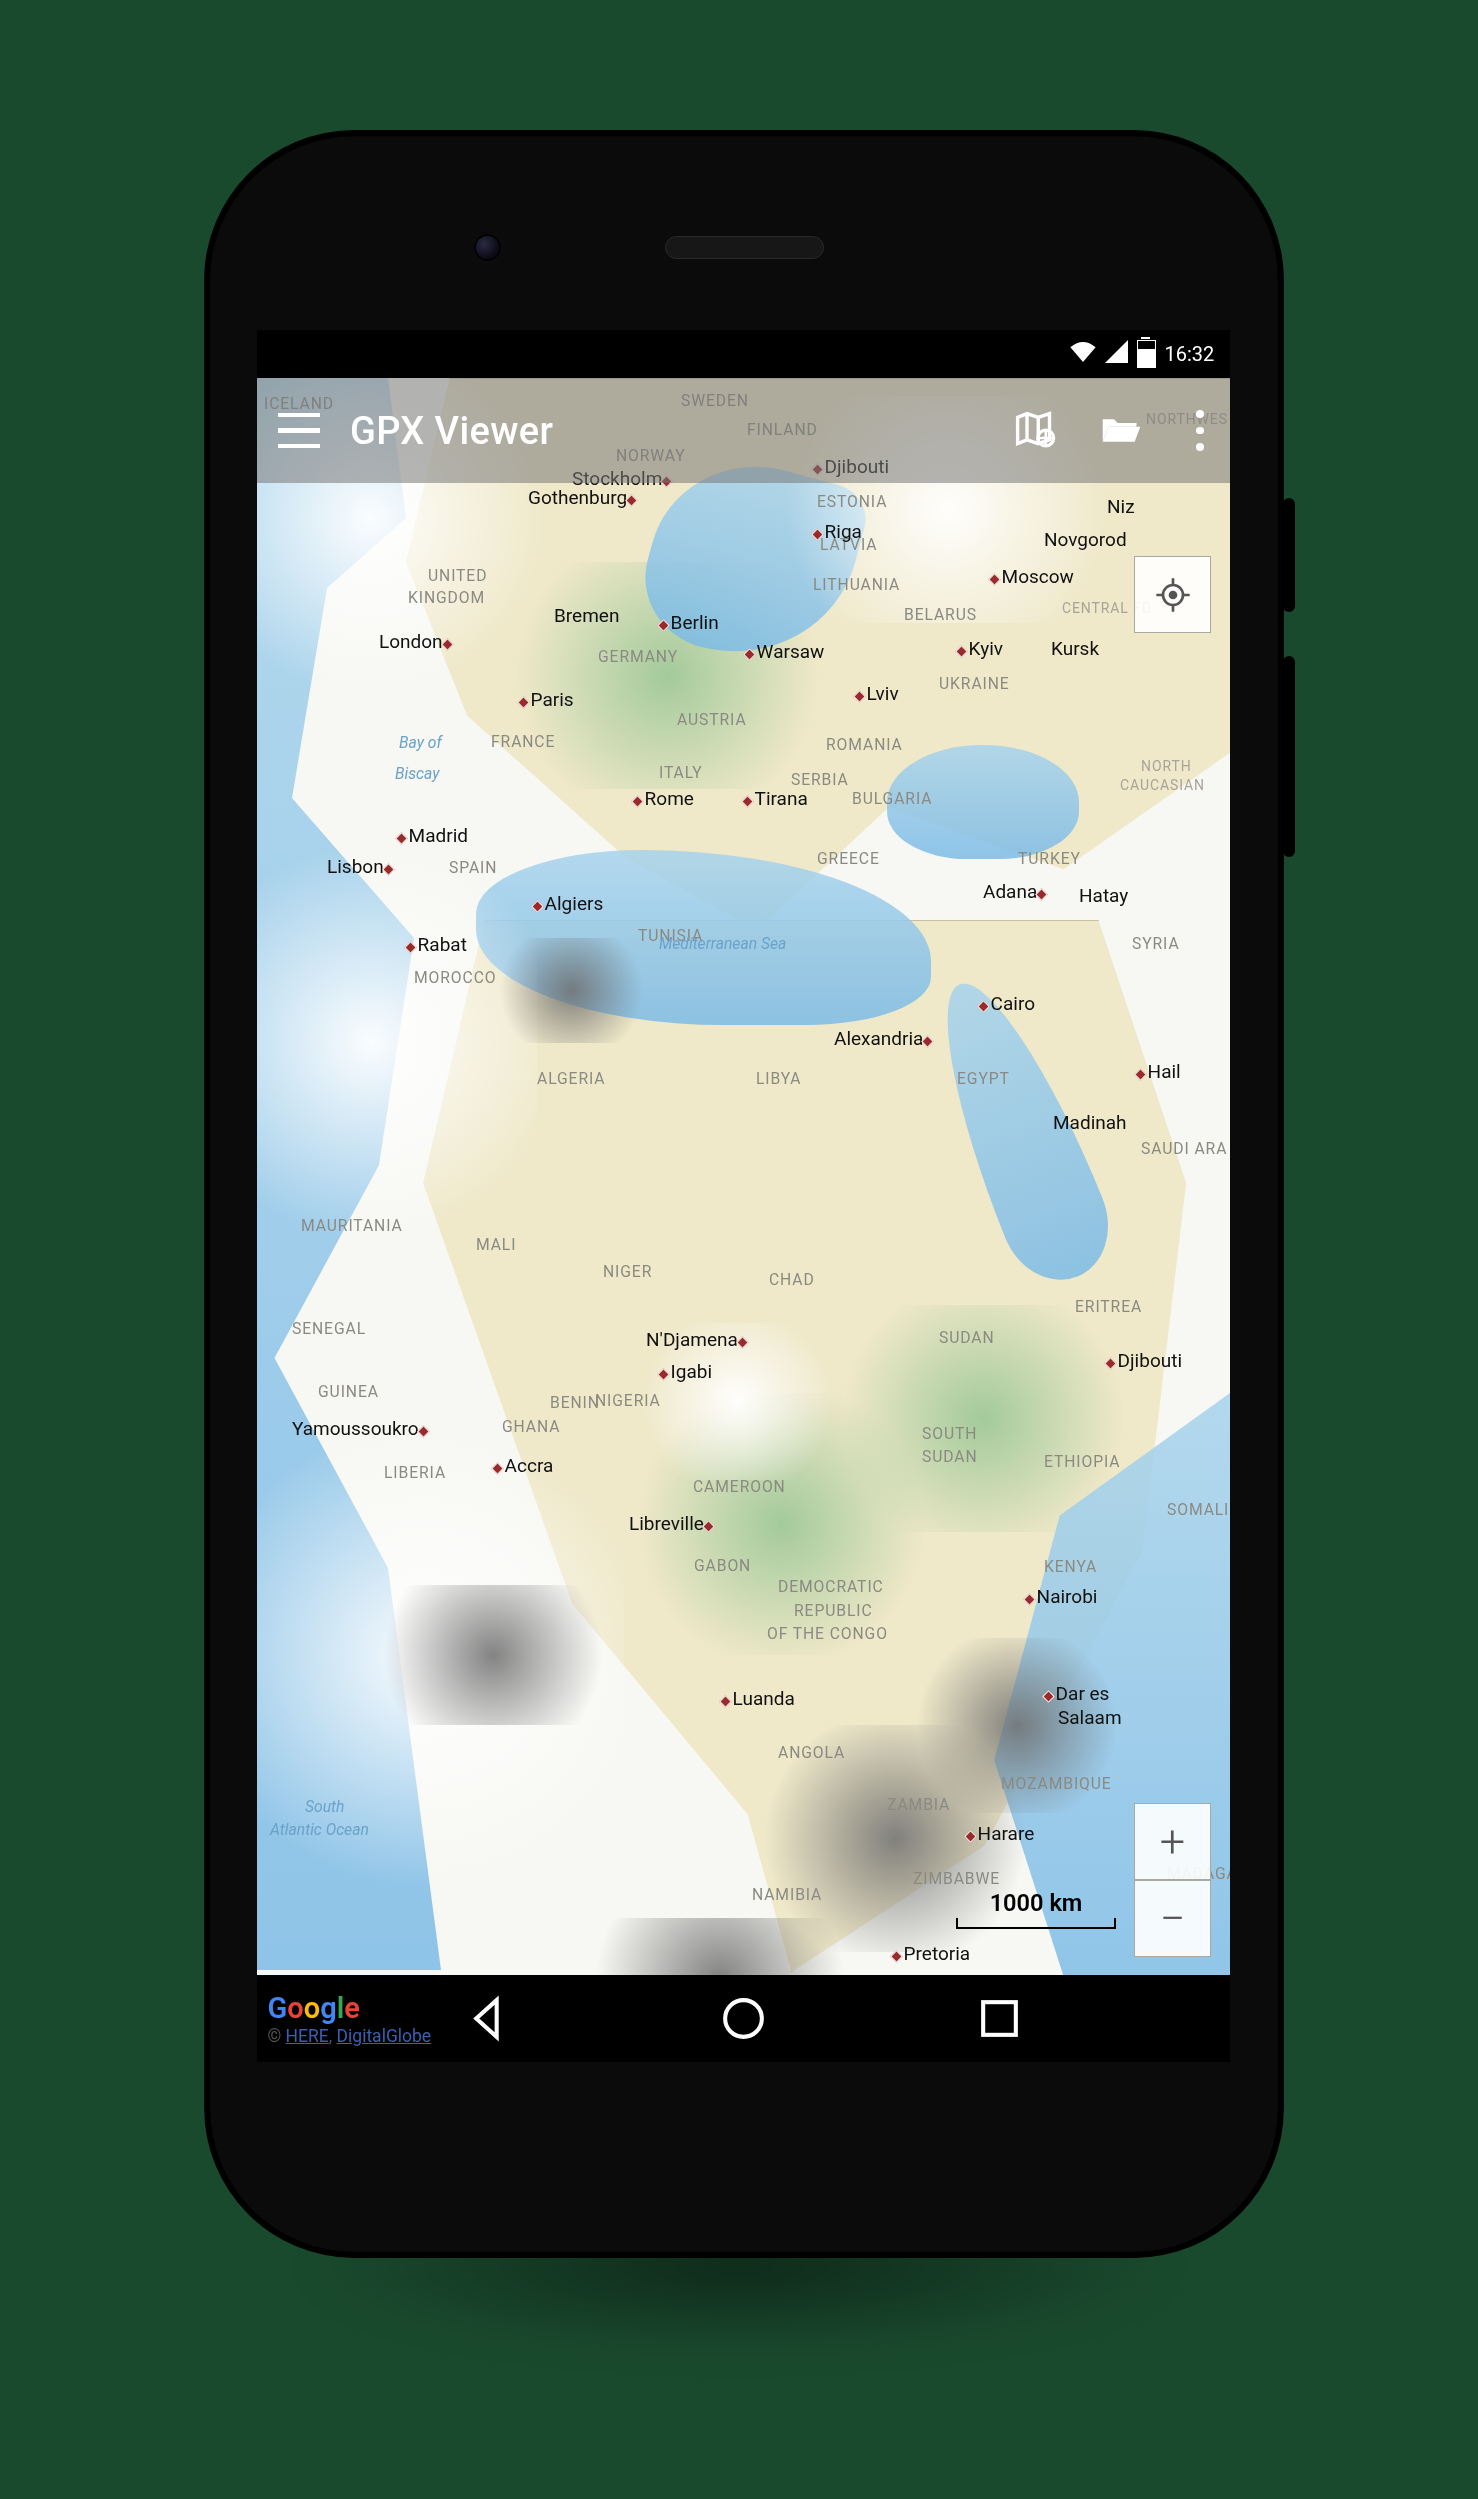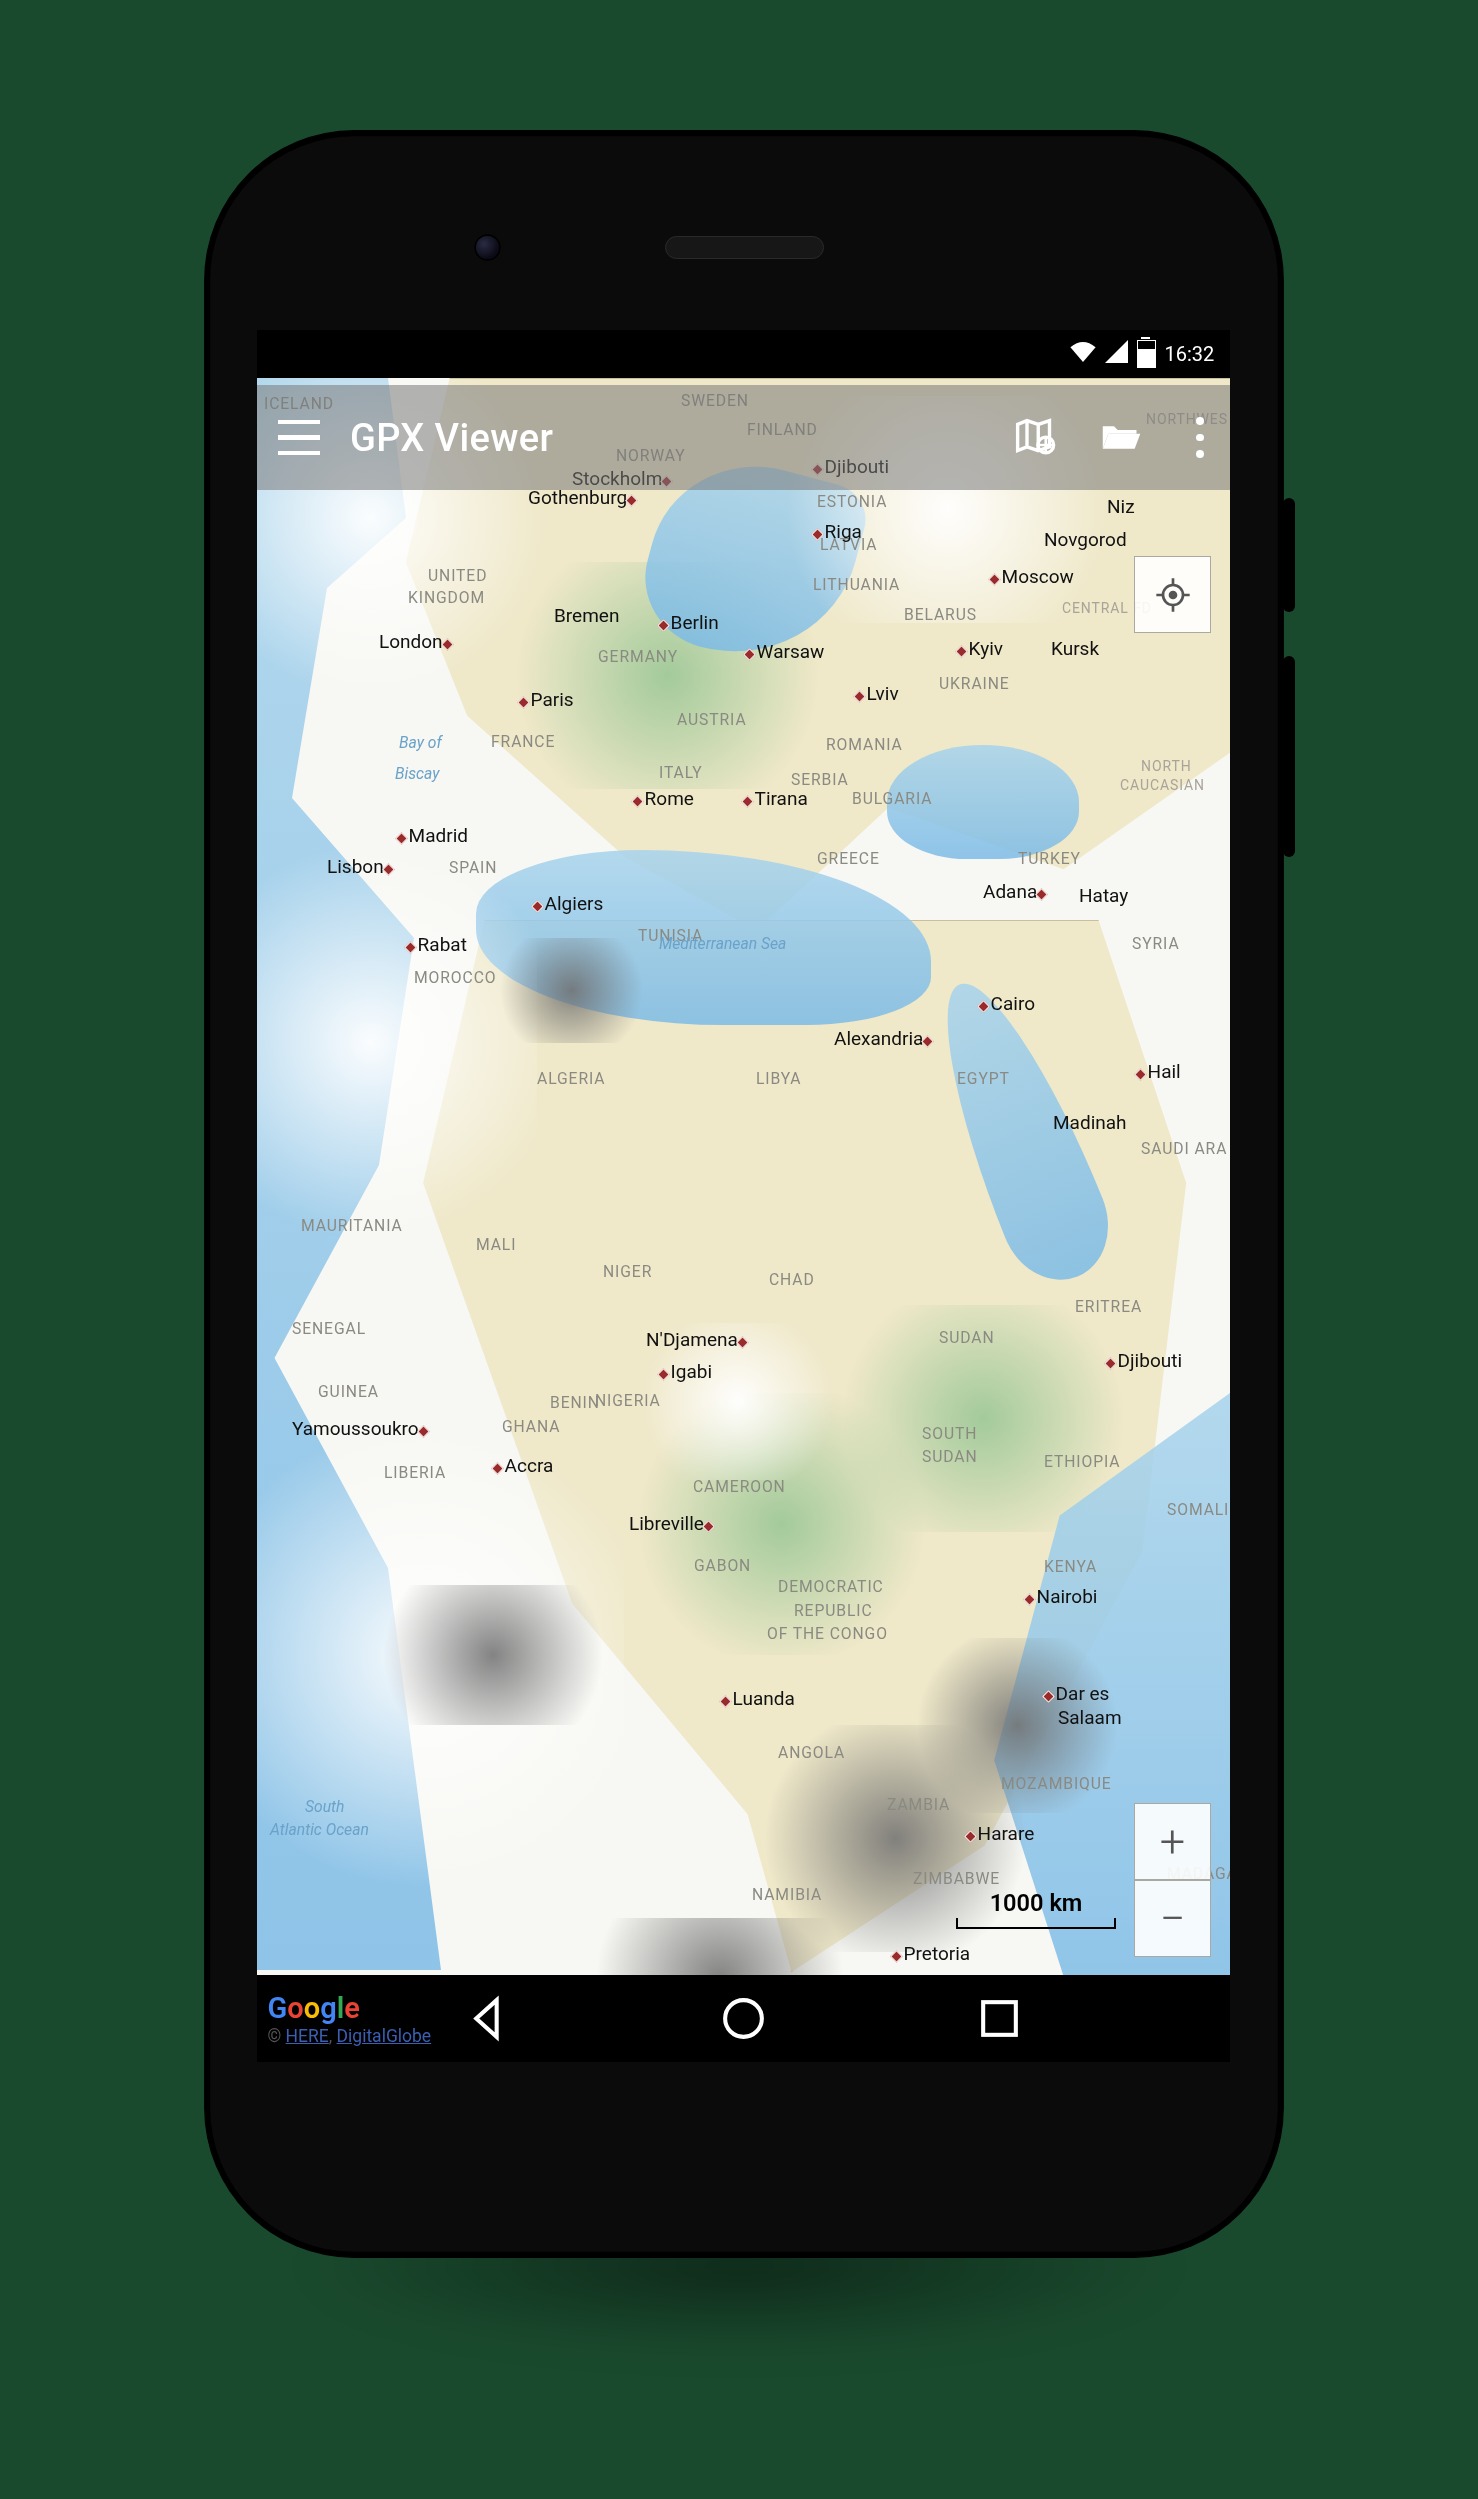--- a/index.html
+++ b/index.html
@@ -126,21 +126,20 @@
     height: 105px;
     position: relative;
     color: #fff;
     display: flex;
     align-items: center;
     padding: 0 15.7px 0 21px;
     font-size: 38px;
     gap: 30px;
     z-index: 20;
     background: rgba(120,120,120,0.55);
-    margin-top: 7px;
   }
   .appbar .hamburger {
     width: 42px;
     height: 35px;
     border-top: 4.4px solid #fff;
     border-bottom: 4.4px solid #fff;
     position: relative;
     box-sizing: border-box;
     cursor: pointer;
   }

